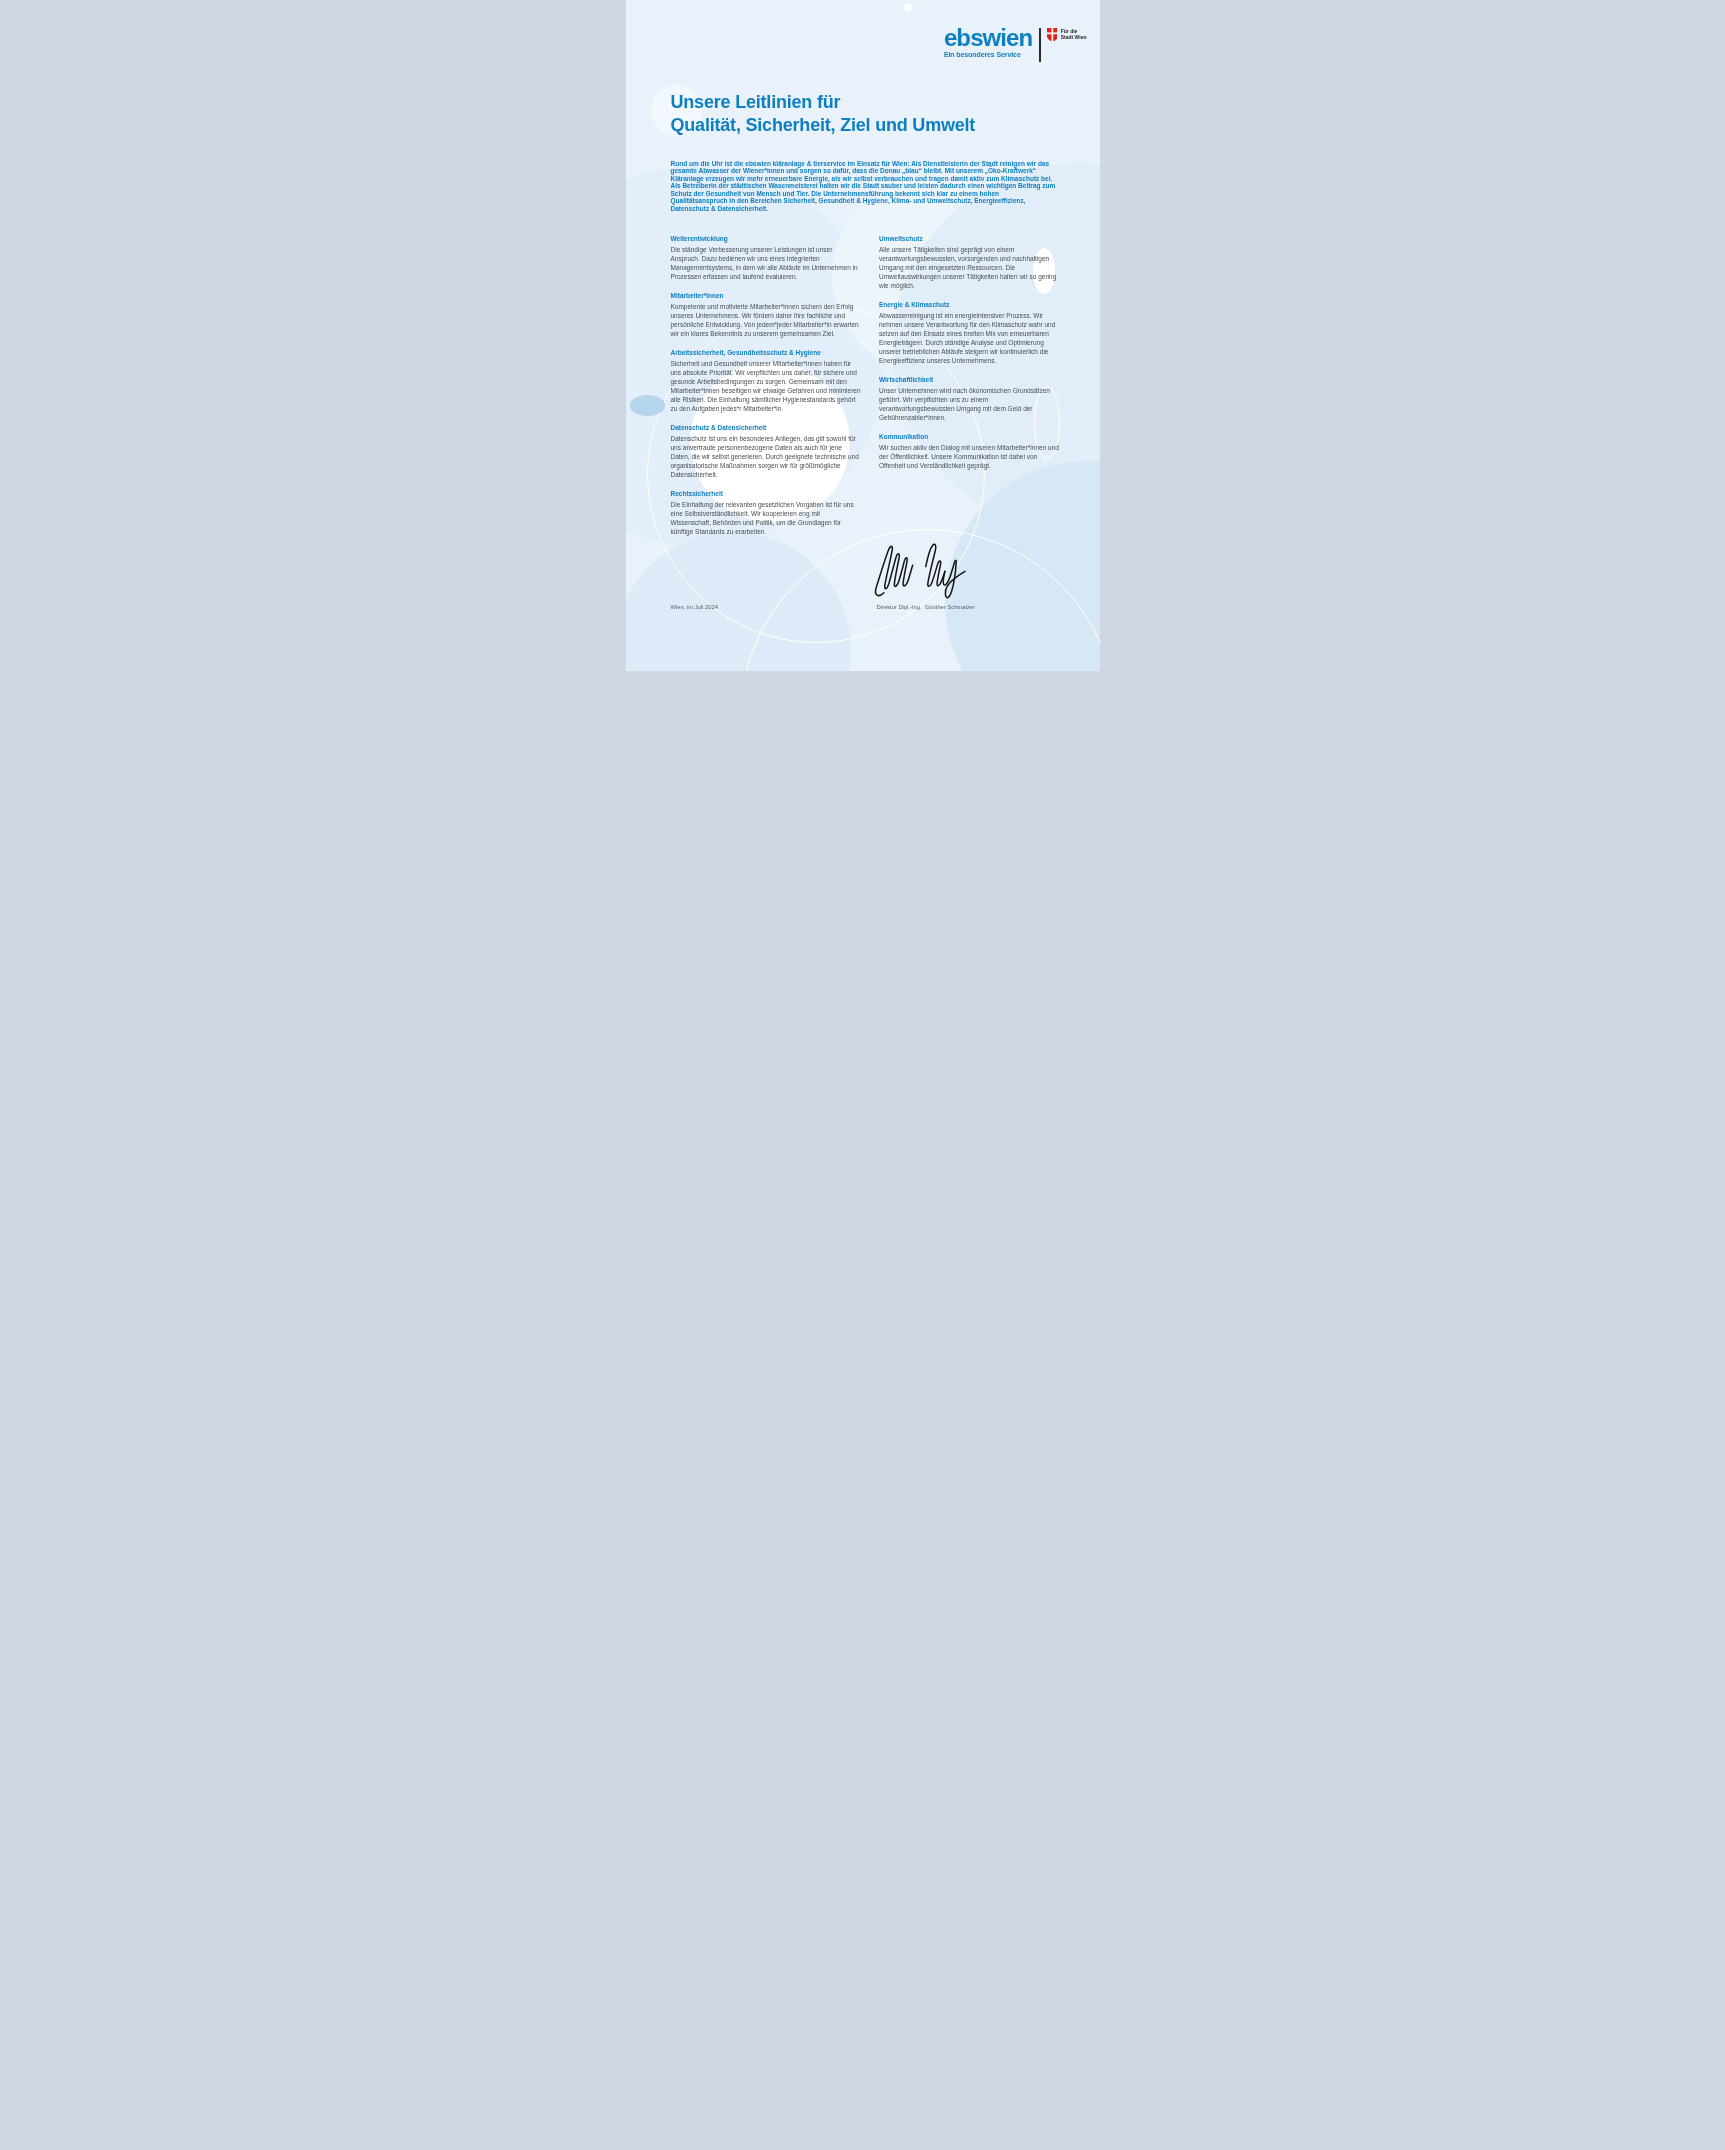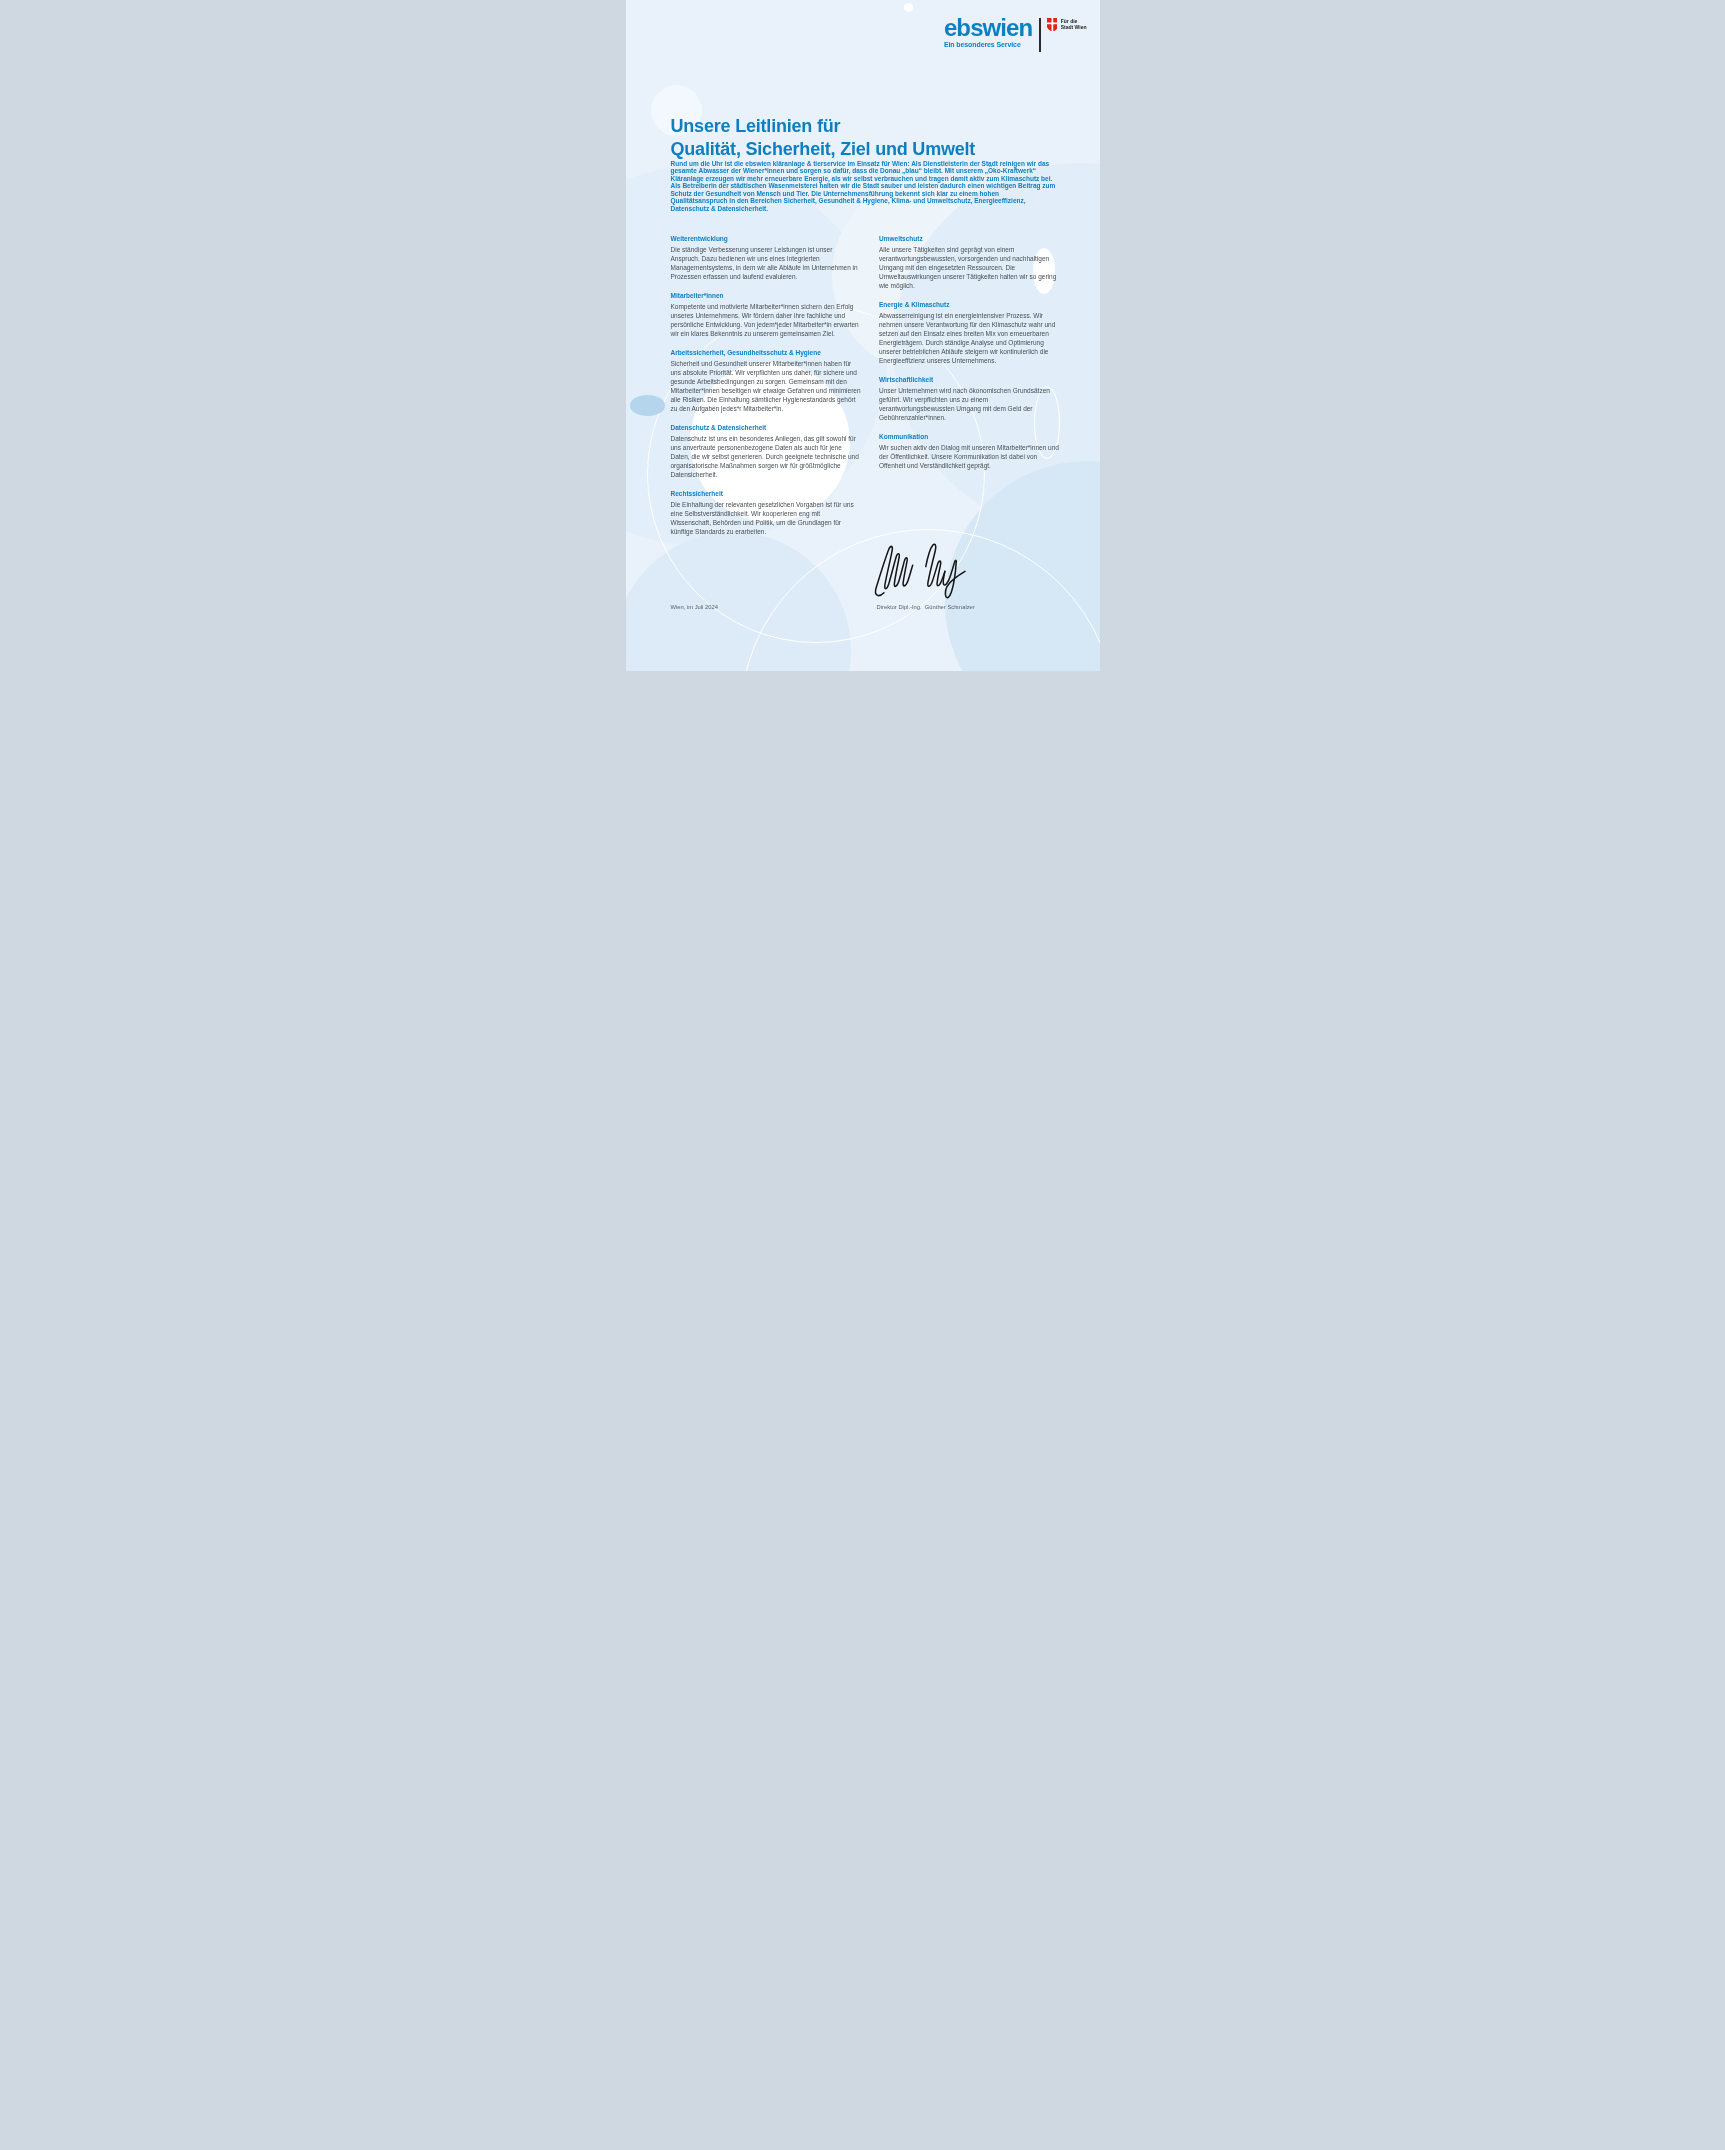--- a/index.html
+++ b/index.html
@@ -21,29 +21,29 @@
   .deco-big-white{left:64px;top:362px;width:160px;height:160px;background:#ffffff;}
   .deco-faint-top-left{left:25px;top:85px;width:51px;height:51px;background:#f2f8fd;}
   .deco-dot-top{left:278px;top:2.6px;width:9.5px;height:9.5px;background:#ffffff;}
   .deco-white-ellipse{left:407px;top:248px;width:22.4px;height:46px;background:#ffffff;}
   .deco-blue-ellipse{left:4.3px;top:395px;width:35px;height:20.6px;background:#b5d5ec;}
   .ring{position:absolute;border-radius:50%;border:1.3px solid #ffffff;background:transparent;pointer-events:none;}
   .ring-small{left:408px;top:386px;width:24px;height:71px;}
   .ring-big-1{left:114px;top:529px;width:374px;height:374px;}
   .ring-big-2{left:21.5px;top:305px;width:336px;height:336px;}
   
-  .logo-block{position:absolute;top:17px;right:13px;display:flex;align-items:flex-start;}
+  .logo-block{position:absolute;top:27px;right:13px;display:flex;align-items:flex-start;}
   .brand-col{display:flex;flex-direction:column;align-items:flex-start;}
   .brand{font-size:24px;line-height:21.5px;font-weight:bold;letter-spacing:-0.9px;color:#0e80c2;}
   .tagline{font-size:7px;font-weight:bold;letter-spacing:-0.1px;color:#0e80c2;margin-top:2.6px;}
   .logo-divider{width:1.3px;height:34px;background:#2b2b2b;margin:0.9px 6px 0 6.9px;}
   .city-col{display:flex;gap:3.4px;margin-top:0.9px;}
   .city-text{font-size:5px;font-weight:bold;line-height:6px;color:#1d1d1b;margin-top:0.4px;}
   
-  .title{position:absolute;left:45px;top:103px;font-size:18px;line-height:23px;font-weight:bold;color:#0d7fc0;letter-spacing:-0.2px;}
+  .title{position:absolute;left:45px;top:79px;font-size:18px;line-height:23px;font-weight:bold;color:#0d7fc0;letter-spacing:-0.2px;}
   
   .intro{position:absolute;left:45px;top:153px;width:387px;font-size:6.5px;line-height:7.5px;font-weight:bold;color:#0d7fc0;}
   
   .columns{position:absolute;left:45px;top:235px;width:389px;display:flex;gap:18px;}
   .col-left{width:191px;}
   .col-right{width:181px;}
   .policy{margin-bottom:11.2px;}
   .policy h3{margin:0 0 1.3px 0;font-size:6.5px;line-height:8.6px;font-weight:bold;color:#0d7fc0;}
   .policy p{margin:0;font-size:6.5px;line-height:9px;color:#474d52;}
   

